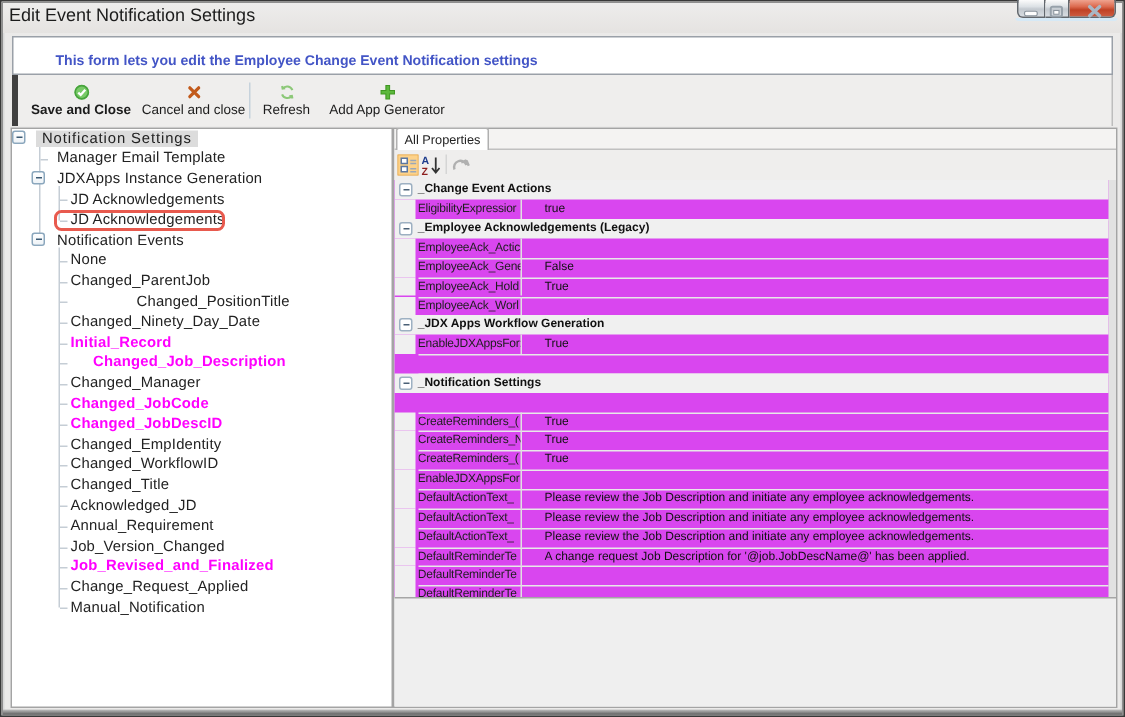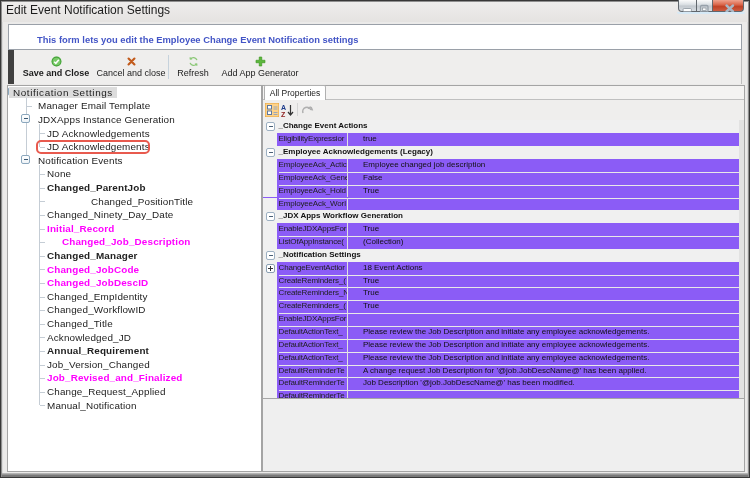--- a/index.html
+++ b/index.html
@@ -14,41 +14,41 @@
 #capbtns { left:678px; top:0; height:13px; }
 .cap { position:absolute; top:0; height:12px; border:1px solid #61676d; border-top:none; background:linear-gradient(#fbfbfb,#dce1e5 40%,#c3c9cf 55%,#d8dde2); }
 .cap.min { left:0; width:19px; border-radius:0 0 0 4px; }
 .cap.max { left:19px; width:16px; border-left:none;}
 .cap.close { left:35px; width:31px; border-radius:0 0 4px 0; border-left:none; background:linear-gradient(#efa38f,#dc6a4f 40%,#c04125 60%,#cd5d42); }
 .glow { position:absolute; left:-1px; top:12px; width:68px; height:2px; background:#d6e9f6; border-radius:0 0 3px 3px; }
 
 #banner { left:8px; top:24px; width:734px; height:26px; background:#fff; border:1px solid #9aa0a8; }
 #bannertext { left:0; top:8.5px; width:732px; text-align:left; font-size:9.4px; font-weight:bold; color:#4355c6;margin-left:28px; }
 
-#toolbar { left:8px; top:50px; width:734px; height:34px; background:#efeeed; border-left:6px solid #404040; border-right:1px solid #bdbdbd; }
+#toolbar { left:8px; top:50px; width:734px; height:34px; background:#efeeed; border-left:4px solid #404040; border-right:1px solid #bdbdbd; }
 .tbtn { position:absolute; top:5.5px; text-align:center; font-size:9px; color:#1c1c1c; }
 .tbtn .ic { display:block; margin:0 auto 1.5px auto; width:11px; height:11px; }
 .tsep { position:absolute; left:154px; top:5px; width:1px; height:24px; background:#c6d2dc; }
 
 #treepanel { left:7px; top:85px; width:255px; height:387px; background:#fff; border:1px solid #a4a4a4; }
 #rightpanel { left:262px; top:85px; width:483px; height:387px; background:#fff; border:1px solid #a4a4a4; }
 
 .trow { position:absolute; left:0; height:13.6px; font-size:9.9px; color:#222; white-space:nowrap; line-height:13.6px; letter-spacing:0.15px; }
 .tline { position:absolute; background:#c5cdd5; }
 .expander { position:absolute; width:9px; height:9px; background:linear-gradient(#fff,#eef3f7); border:1px solid #8ba7bd; border-radius:2px; }
 .expander::after { content:""; position:absolute; left:1.5px; top:3px; width:4px; height:1px; background:#3c5a74; }
 .mag { color:#ff00ff; font-weight:bold; }
-.bld { font-weight:bold; }
+.bld { font-weight:normal; }
 #rootsel { background:#dcdcdc; }
 #redbox { position:absolute; border:2px solid #e85a4e; border-radius:5px; }
 
 #tabstrip { left:263px; top:86px; width:481px; height:14px; background:#f4f3f2; border-bottom:1px solid #c0c0c0; }
 #tab { left:264px; top:85px; width:62px; height:15px; background:#fff; border:1px solid #b0b0b0; border-bottom:none; font-size:8.5px; color:#222; text-align:center; line-height:15px; border-radius:2px 2px 0 0;}
 #pgtoolbar { left:263px; top:100px; width:481px; height:20px; background:#efeeed; }
-#grid { left:263px; top:120px; width:481px; height:277.5px; background:#8b5cf6; overflow:hidden; }
+#grid { left:263px; top:120px; width:481px; height:277.5px; background:#d946ef; overflow:hidden; }
 .grow { position:absolute; left:0; width:476px; height:12.85px; line-height:11.9px; font-size:8px; white-space:nowrap; }
 .grow .gut { position:absolute; left:0; top:0; width:14px; height:12.85px; background:#f0f0f0; }
 .grow .lbl { position:absolute; left:15.5px; top:0; width:68px; height:12.85px; overflow:hidden; color:#1e1e1e; letter-spacing:-0.15px; }
 .grow .val { position:absolute; left:100px; top:0; width:385px; height:12.85px; overflow:hidden; color:#111; }
 .grow .sep { position:absolute; left:84px; top:0; width:1px; height:12.85px; background:#e0e0e0; }
 .ghead { position:absolute; left:0; width:476px; height:12.85px; line-height:11.9px; background:#f0f0f0; font-size:8px; font-weight:bold; color:#111; white-space:nowrap; }
 .ghead .cexp { position:absolute; left:3px; top:2px; width:9px; height:9px; background:#fff; border:1px solid #9db0c2; border-radius:2px; }
 .ghead .cexp::after { content:""; position:absolute; left:1.5px; top:3px; width:4px; height:1px; background:#4a6076; }
 .ghead .htxt { position:absolute; left:15.5px; }
 .gline { position:absolute; left:15.5px; width:460px; height:1px; background:#e8e8e8; }
@@ -103,21 +103,21 @@
       </svg>
     Add App Generator</div>
 </div>
 
 <div id="treepanel" class="abs"></div>
 <div id="tree" class="abs" style="left:7px; top:86px; width:255px; height:385px; overflow:hidden;">
     <div class="tline" style="left:19px; top:10.5px; width:1px; height:64px;"></div>
     <div class="tline" style="left:32px; top:38.459999999999994px; width:1px; height:22.440000000000005px;"></div>
     <div class="tline" style="left:32px; top:79.26px; width:1px; height:240.04000000000002px;"></div>
     <div class="expander" style="left:1px; top:1px;"></div>
-    <div class="trow" style="left:6px; top:-0.3px;"><span id="rootsel" style="padding:0 4px; margin-left:-4px; letter-spacing:0.6px;">Notification Settings</span></div>
+    <div class="trow" style="left:21px; top:-0.3px;"><span id="rootsel" style="padding:0 4px; margin-left:-4px; letter-spacing:0.6px;">Notification Settings</span></div>
     <div class="tline" style="left:19.5px; top:20.099999999999998px; width:5.5px; height:1px;"></div>
     <div class="trow" style="left:31px; top:13.299999999999999px;">Manager Email Template</div>
     <div class="expander" style="left:14px; top:28.199999999999996px;"></div>
     <div class="trow" style="left:31px; top:26.9px;">JDXApps Instance Generation</div>
     <div class="tline" style="left:32.5px; top:47.3px; width:5.5px; height:1px;"></div>
     <div class="trow" style="left:40px; top:40.5px;">JD Acknowledgements</div>
     <div class="tline" style="left:32.5px; top:60.9px; width:5.5px; height:1px;"></div>
     <div class="trow" style="left:40px; top:54.1px;">JD Acknowledgements</div>
     <div id="redbox" style="left:28.5px; top:53.9px; width:114px; height:14px;"></div>
     <div class="expander" style="left:14px; top:69px;"></div>
@@ -193,21 +193,20 @@
     </div>
     <div class="gline" style="top:26.1px;"></div>
     <div class="ghead" style="top:26.099999999999998px;">
       <div class="cexp"></div>
       <div class="htxt">_Employee Acknowledgements (Legacy)</div>
     </div>
     <div class="grow" style="top:38.949999999999996px;">
       <div class="gut"></div>
       <div class="sep"></div>
       <div class="lbl">EmployeeAck_Actic</div>
-      <div class="val">Employee changed job description</div>
     </div>
     <div class="gline" style="top:51.8px;"></div>
     <div class="grow" style="top:51.8px;">
       <div class="gut"></div>
       <div class="sep"></div>
       <div class="lbl">EmployeeAck_Gene</div>
       <div class="val">False</div>
     </div>
     <div class="gline" style="top:64.64999999999999px;"></div>
     <div class="grow" style="top:64.65px;">
@@ -228,41 +227,25 @@
       <div class="cexp"></div>
       <div class="htxt">_JDX Apps Workflow Generation</div>
     </div>
     <div class="grow" style="top:103.2px;">
       <div class="gut"></div>
       <div class="sep"></div>
       <div class="lbl">EnableJDXAppsFor:</div>
       <div class="val">True</div>
     </div>
     <div class="gline" style="top:116.05px;"></div>
-    <div class="grow" style="top:116.05px;">
-      <div class="gut"></div>
-      <div class="sep"></div>
-      <div class="lbl">ListOfAppInstance(</div>
-      <div class="val">(Collection)</div>
-    </div>
     <div class="gline" style="top:128.9px;"></div>
     <div class="ghead" style="top:128.9px;">
       <div class="cexp"></div>
       <div class="htxt">_Notification Settings</div>
     </div>
-    <div class="grow" style="top:141.75px;">
-      <div class="gut"></div>
-      <div class="cexp" style="position:absolute; left:3px; top:2.3px; width:9px; height:9px; background:#fff; border:1px solid #8a9fb2; border-radius:2px;">
-        <span style="position:absolute; left:1px; top:3px; width:5px; height:1px; background:#333;"></span>
-        <span style="position:absolute; left:3px; top:1px; width:1px; height:5px; background:#333;"></span>
-      </div>
-      <div class="sep"></div>
-      <div class="lbl">ChangeEventActior</div>
-      <div class="val">18 Event Actions</div>
-    </div>
     <div class="gline" style="top:154.6px;"></div>
     <div class="grow" style="top:154.6px;">
       <div class="gut"></div>
       <div class="sep"></div>
       <div class="lbl">CreateReminders_(</div>
       <div class="val">True</div>
     </div>
     <div class="gline" style="top:167.45px;"></div>
     <div class="grow" style="top:167.45px;padding-left:33px;">
       <div class="gut"></div>
@@ -310,21 +293,20 @@
       <div class="gut"></div>
       <div class="sep"></div>
       <div class="lbl">DefaultReminderTe</div>
       <div class="val">A change request Job Description for '@job.JobDescName@' has been applied.</div>
     </div>
     <div class="gline" style="top:257.40000000000003px;"></div>
     <div class="grow" style="top:257.4px;">
       <div class="gut"></div>
       <div class="sep"></div>
       <div class="lbl">DefaultReminderTe</div>
-      <div class="val">Job Description '@job.JobDescName@' has been modified.</div>
     </div>
     <div class="gline" style="top:270.25px;"></div>
     <div class="grow" style="top:270.24999999999994px;">
       <div class="gut"></div>
       <div class="sep"></div>
       <div class="lbl">DefaultReminderTe</div>
     </div>
   </div>
 <div id="sbar" class="abs"></div>
 <div id="descpane" class="abs"></div>

